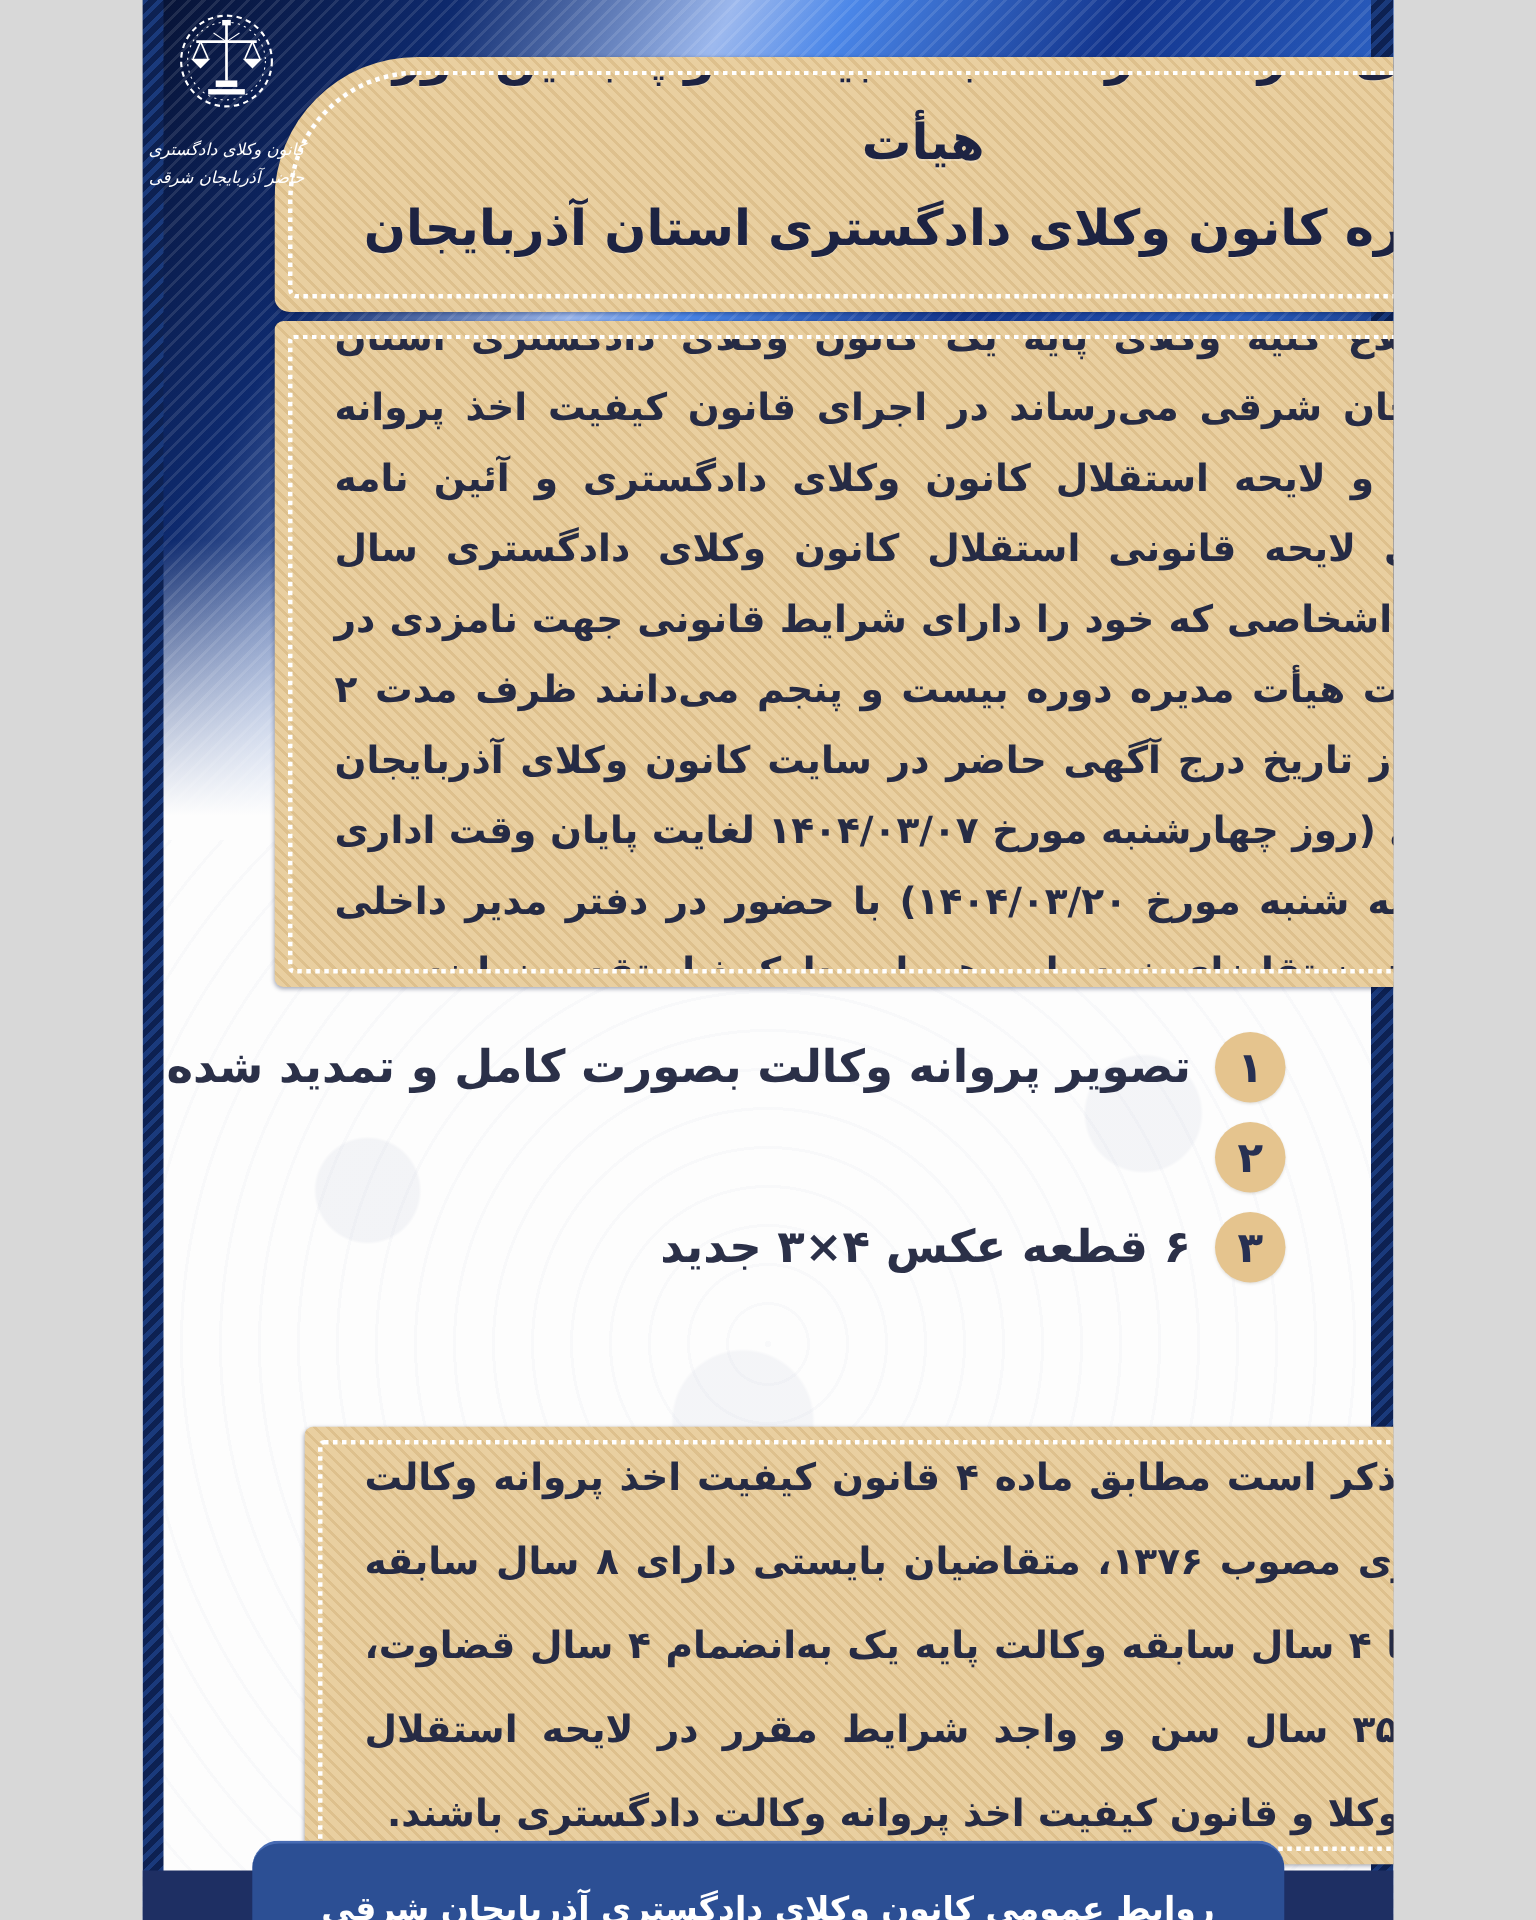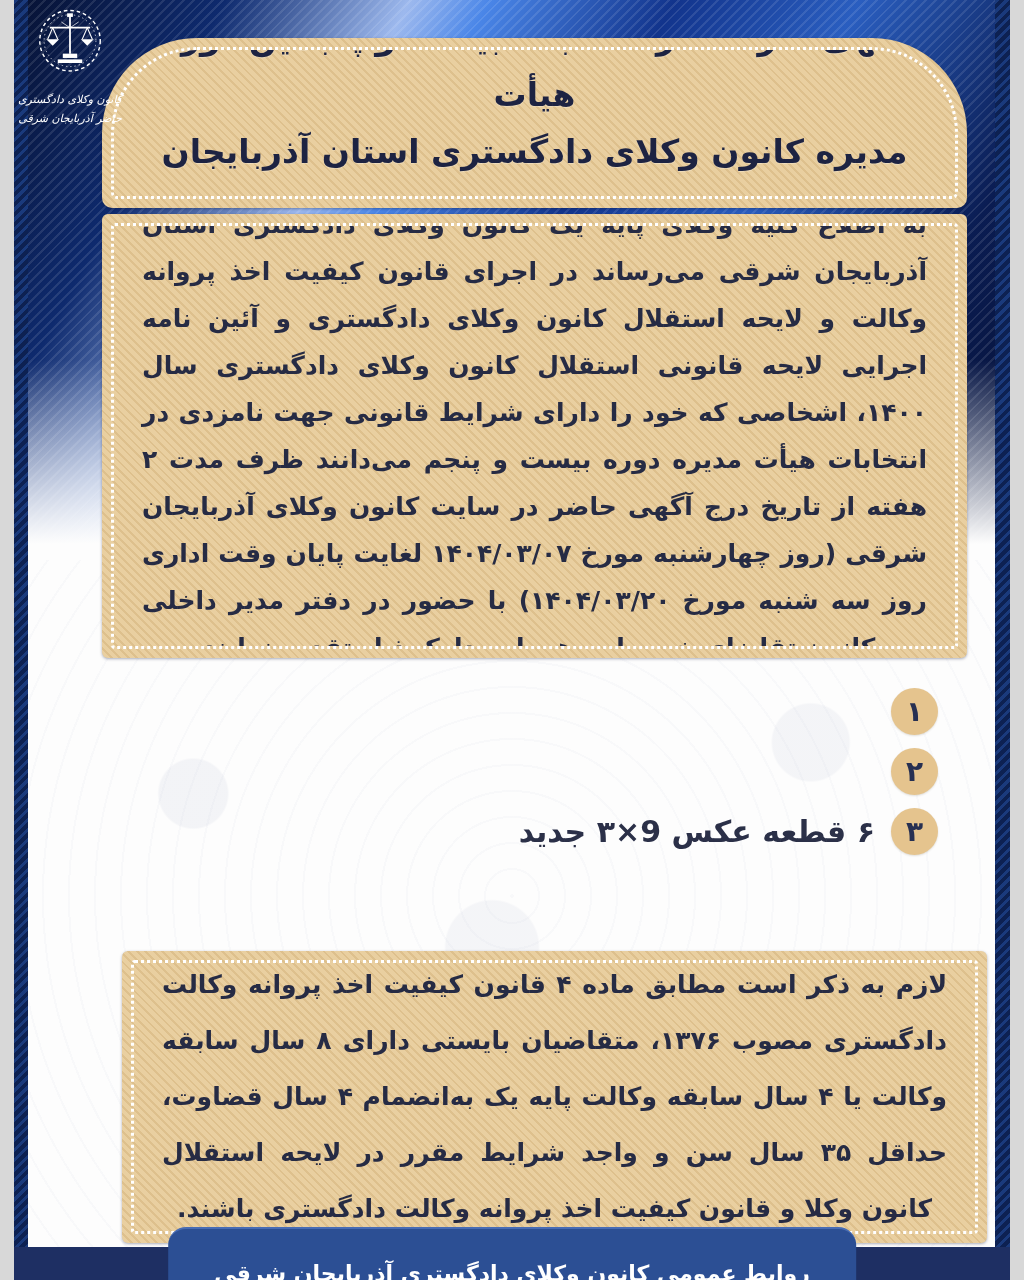--- a/index.html
+++ b/index.html
@@ -1,19 +1,19 @@
 <!DOCTYPE html>
 <html lang="fa" dir="rtl"><head>
 <meta charset="utf-8">
 <style>
   * { margin:0; padding:0; box-sizing:border-box; }
   html,body { background:#d8d8d8; }
   body { font-family:"DejaVu Sans", sans-serif; }
   .page{
-    position:relative; width:996px; height:1280px; margin:0 auto;
+    position:relative; width:834px; height:1280px; margin:0 auto;
     background:#fdfdfd; overflow:hidden; direction:rtl;
   }
   
   .damask{
     position:absolute; inset:0; z-index:0;
     background:
       radial-gradient(circle at 18% 62%, rgba(190,196,214,.16) 0 34px, transparent 36px),
       radial-gradient(circle at 48% 74%, rgba(190,196,214,.14) 0 46px, transparent 48px),
       radial-gradient(circle at 80% 58%, rgba(190,196,214,.15) 0 38px, transparent 40px),
       radial-gradient(circle at 30% 88%, rgba(190,196,214,.13) 0 42px, transparent 44px),
@@ -152,27 +152,28 @@
 
   <div class="panel notice-panel">
     <div class="panel-inner">
       <p class="body-text">به اطلاع کلیه وکلای پایه یک کانون وکلای دادگستری استان آذربایجان شرقی می‌رساند در اجرای قانون کیفیت اخذ پروانه وکالت و لایحه استقلال کانون وکلای دادگستری و آئین نامه اجرایی لایحه قانونی استقلال کانون وکلای دادگستری سال ۱۴۰۰، اشخاصی که خود را دارای شرایط قانونی جهت نامزدی در انتخابات هیأت مدیره دوره بیست و پنجم می‌دانند ظرف مدت ۲ هفته از تاریخ درج آگهی حاضر در سایت کانون وکلای آذربایجان شرقی (روز چهارشنبه مورخ ۱۴۰۴/۰۳/۰۷ لغایت پایان وقت اداری روز سه شنبه مورخ ۱۴۰۴/۰۳/۲۰) با حضور در دفتر مدیر داخلی کانون تقاضای خود را به همراه مدارک ذیل تقدیم نمایند.</p>
     </div>
   </div>
 
   <div class="req-list">
     <div class="req-item">
       <span class="req-badge">۱</span>
+      <span class="req-text">تصویر پروانه وکالت بصورت کامل و تمدید شده</span>
     </div>
     <div class="req-item">
       <span class="req-badge">۲</span>
     </div>
     <div class="req-item">
       <span class="req-badge">۳</span>
-      <span class="req-text">۶ قطعه عکس 9×۳ جدید</span>
+      <span class="req-text">۶ قطعه عکس ۴×۳ جدید</span>
     </div>
   </div>
 
   <div class="panel note-panel">
     <div class="panel-inner">
       <p class="body-text">لازم به ذکر است مطابق ماده ۴ قانون کیفیت اخذ پروانه وکالت دادگستری مصوب ۱۳۷۶، متقاضیان بایستی دارای ۸ سال سابقه وکالت یا ۴ سال سابقه وکالت پایه یک به‌انضمام ۴ سال قضاوت، حداقل ۳۵ سال سن و واجد شرایط مقرر در لایحه استقلال کانون وکلا و قانون کیفیت اخذ پروانه وکالت دادگستری باشند.</p>
     </div>
   </div>
 
   <div class="footer-band"></div>

